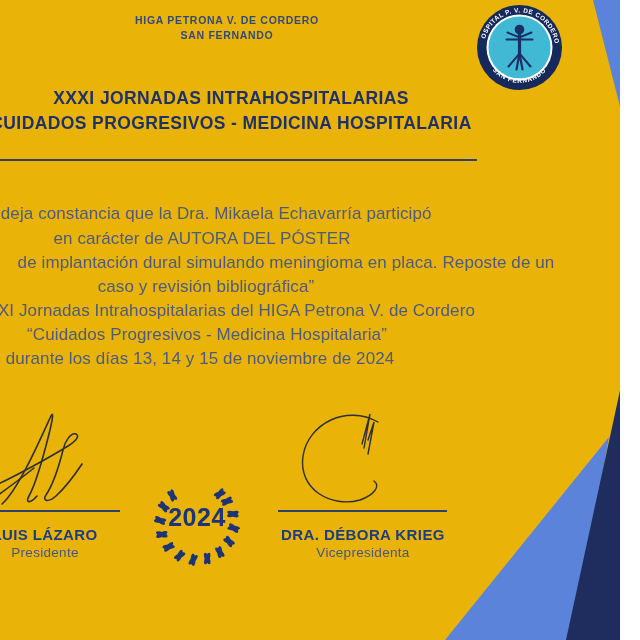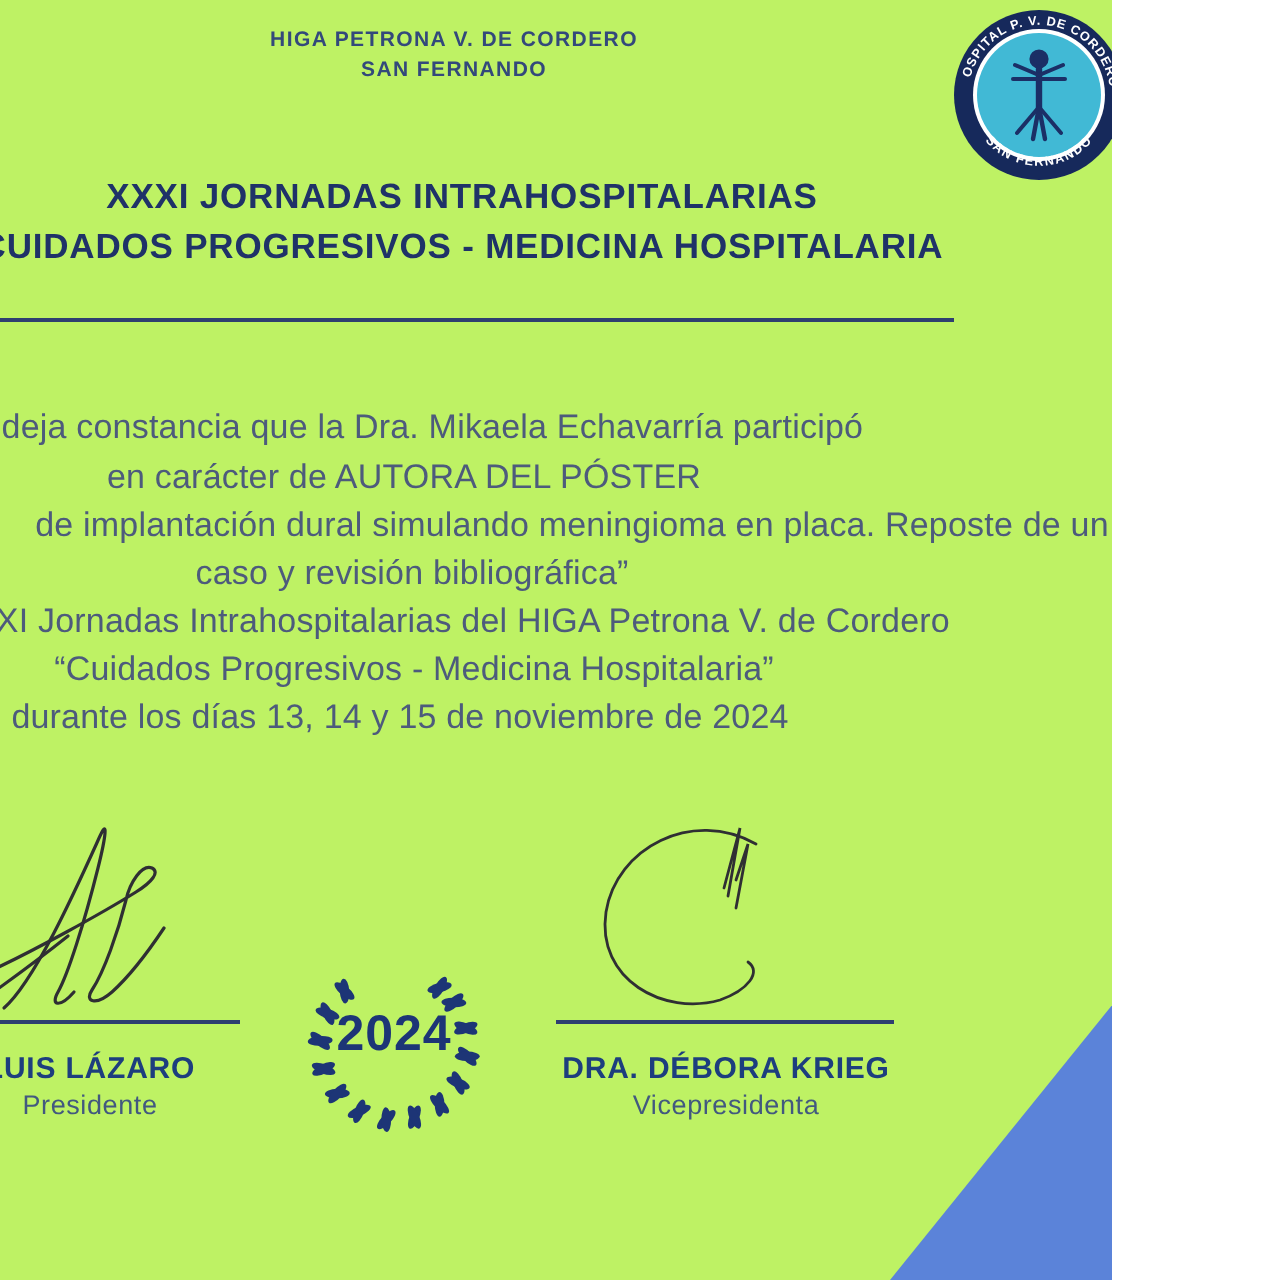--- a/index.html
+++ b/index.html
@@ -1,17 +1,17 @@
 <!DOCTYPE html>
 <html><head>
 <meta charset="utf-8">
 <style>
   html,body{margin:0;padding:0;background:#ffffff;}
   .stage{
-    position:relative;width:556px;height:640px;background:#bef264;
+    position:relative;width:620px;height:640px;background:#eab308;
     overflow:hidden;font-family:"Liberation Sans", sans-serif;
   }
   .line{position:absolute;width:640px;text-align:center;white-space:nowrap;}
   .hdr{font-size:10.5px;letter-spacing:.7px;color:#33497b;font-weight:bold;}
   .ttl{font-size:17.5px;font-weight:bold;letter-spacing:.4px;color:#1f3268;}
   .body-txt{font-size:17px;color:#4d5b7c;letter-spacing:.1px;}
   .rule{position:absolute;height:1.6px;background:#2e3f70;}
   .name{font-size:15px;font-weight:bold;letter-spacing:.4px;color:#1d3e7e;}
   .role{font-size:13.5px;color:#42597f;letter-spacing:.3px;}
   .year{font-size:25px;font-weight:bold;letter-spacing:.5px;color:#1d3576;}

